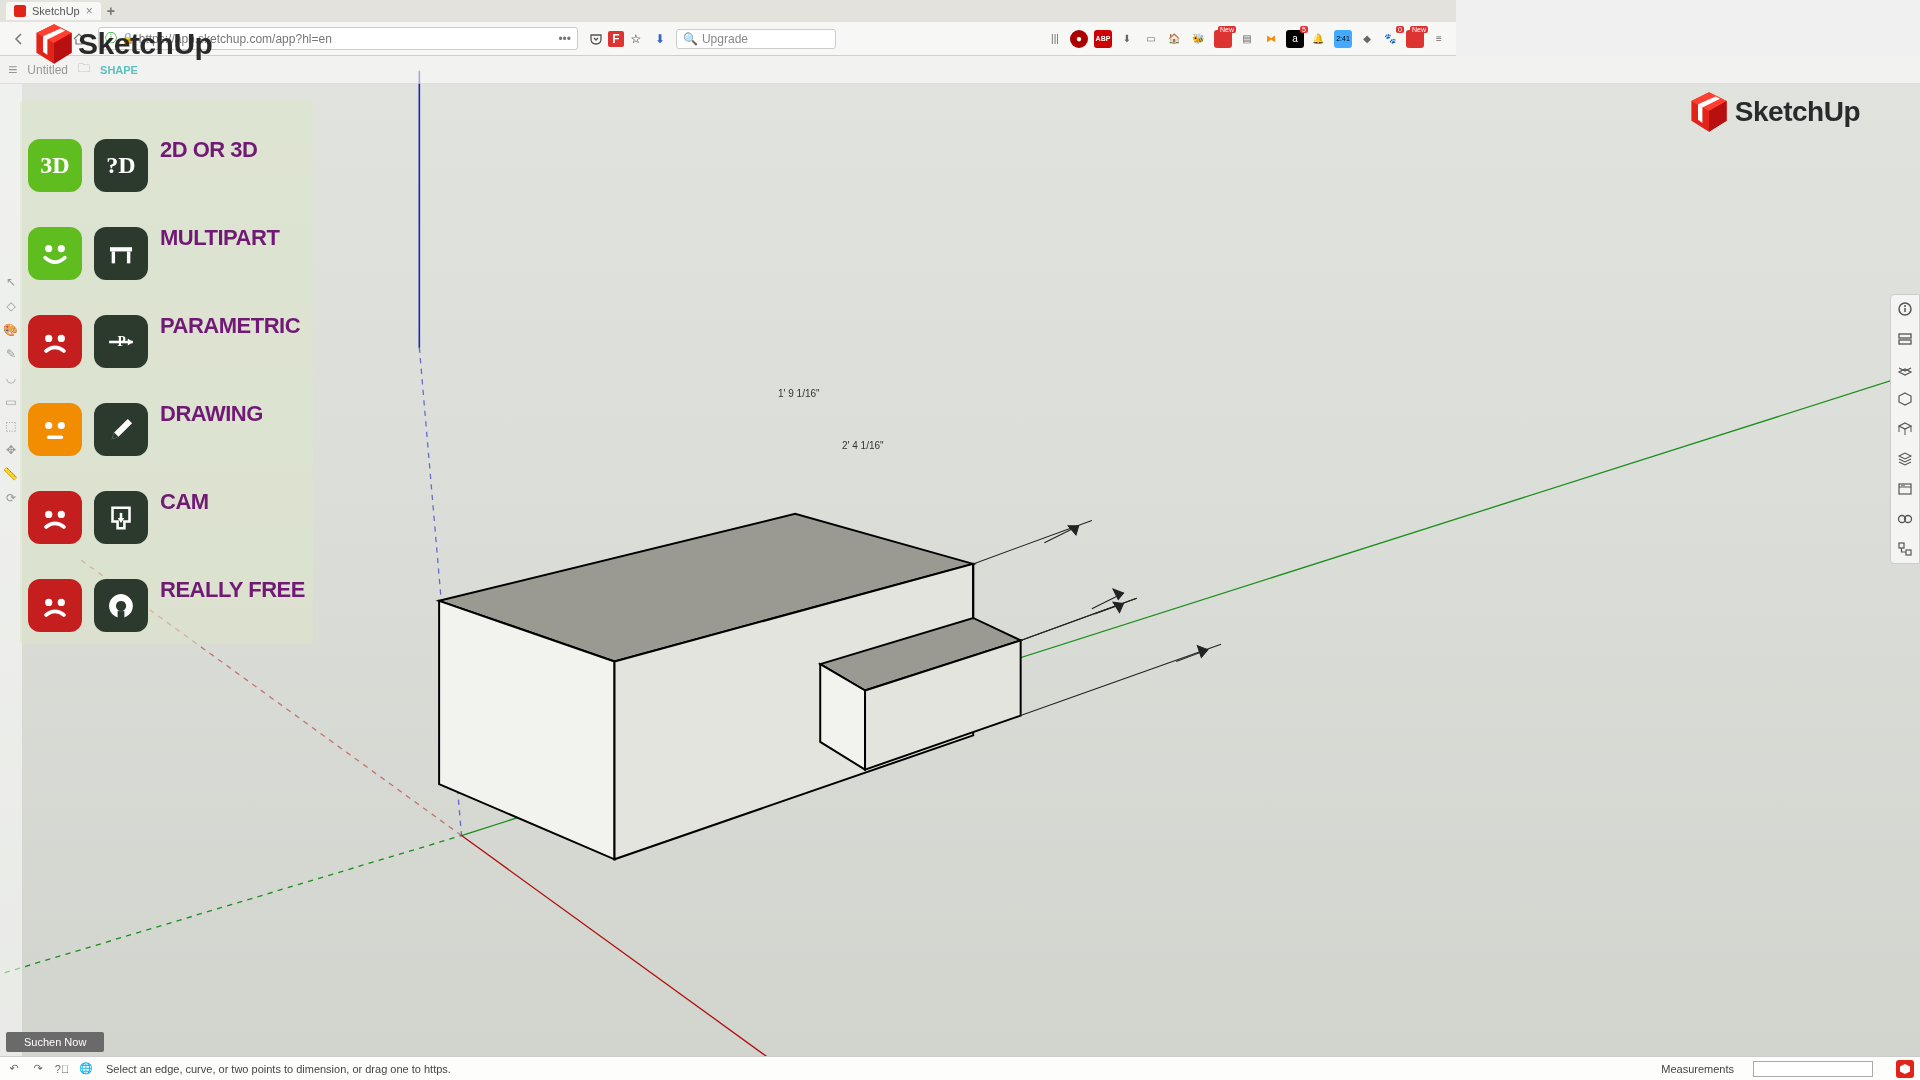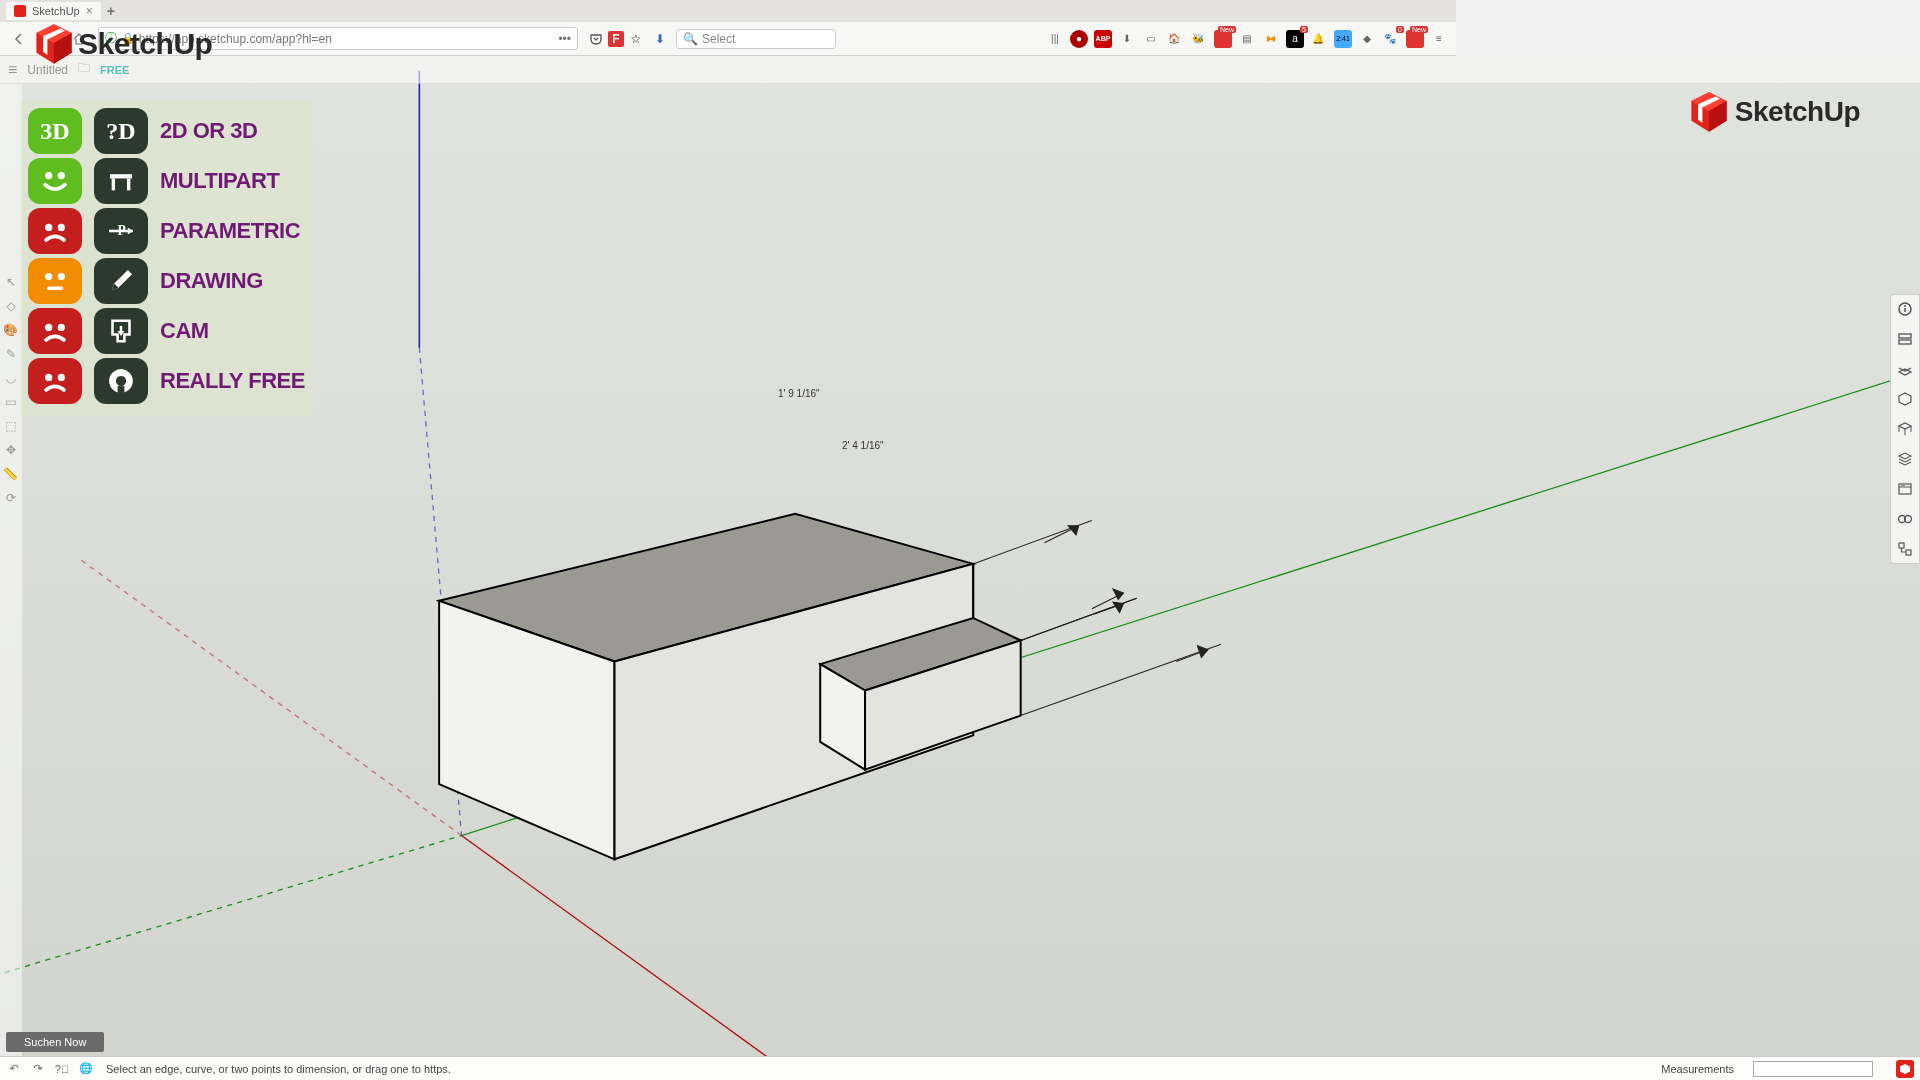--- a/index.html
+++ b/index.html
@@ -42,21 +42,21 @@
   .logo-text { font-size: 30px; font-weight: 800; color: #2a2a2a; letter-spacing: -0.5px; }
   
   
   .watermark { position: absolute; top: 90px; right: 60px; display: flex; align-items: center; gap: 4px; z-index: 5; }
   .watermark .logo-cube { width: 44px; height: 44px; }
   .watermark .logo-text { font-size: 28px; font-weight: 800; color: #2a2a2a; }
   
   
   .feature-panel { position: absolute; top: 100px; left: 20px; z-index: 9; background: rgba(220, 230, 200, 0.55); padding: 8px; border-radius: 4px; }
   .feature-row { display: flex; align-items: center; gap: 12px; margin-bottom: 4px; }
-  .badge-sq { width: 54px; height: 46px; border-radius: 12px; display: flex; align-items: center; justify-content: center; font-weight: 900; color: #fff; font-size: 20px; }
+  .badge-sq { width: 54px; height: 53px; border-radius: 12px; display: flex; align-items: center; justify-content: center; font-weight: 900; color: #fff; font-size: 20px; margin-top: 31px; }
   .bg-green { background: #5fbd1f; }
   .bg-orange { background: #f28c00; }
   .bg-red { background: #c41e1e; }
   .bg-dark { background: #2b3a2d; }
   .feature-label { font-family: 'Arial Black', Impact, sans-serif; font-size: 22px; font-weight: 900; color: #701a75; letter-spacing: -0.5px; text-transform: uppercase; font-stretch: condensed; }
   .face-svg { width: 36px; height: 36px; }
   .dark-icon-svg { width: 34px; height: 34px; fill: #fff; }
   
   
   .left-toolbar { position: absolute; top: 84px; left: 0; width: 22px; bottom: 24px; background: rgba(255,255,255,0.5); z-index: 3; display: flex; flex-direction: column; align-items: center; padding-top: 190px; gap: 8px; }
@@ -120,21 +120,21 @@
           <path d="M2 3 H12 V7 Q12 12 7 12 Q2 12 2 7 Z" fill="none" stroke="#555" stroke-width="1.3"></path>
           <path d="M5 6 L7 8 L9 6" fill="none" stroke="#555" stroke-width="1.3"></path>
         </svg>
       </span>
     <span class="bicon" style="background:#d33;color:#fff;border-radius:2px;font-weight:bold;">F</span>
     <span class="bicon">☆</span>
   </div>
   <span class="bicon" style="color:#36c;">⬇</span>
   <div class="search-box">
     <span>🔍</span>
-    <span>Select</span>
+    <span>Upgrade</span>
   </div>
   <div class="ext-icons">
     <span class="ext gray">|||</span>
     <span class="ext darkred">●</span>
     <span class="ext" style="background:#c00;color:#fff;font-size:7px;font-weight:bold;">ABP</span>
     <span class="ext gray">⬇</span>
     <span class="ext gray">▭</span>
     <span class="ext">🏠</span>
     <span class="ext">🐝</span>
     <span class="ext red">
@@ -151,21 +151,21 @@
         <span class="badge">New</span>
       </span>
     <span class="ext gray">≡</span>
   </div>
 </div>
 
 <div class="app-header faint">
   <span class="hamburger">≡</span>
   <span>Untitled</span>
   <span>🗀</span>
-  <span class="save-btn">FREE</span>
+  <span class="save-btn">SHAPE</span>
 </div>
 
 <div class="canvas-area">
   <svg class="canvas-svg" viewBox="0 0 1456 736">
 
     <line x1="-50" y1="700" x2="350" y2="580" stroke="#1a8f1a" stroke-width="1" stroke-dasharray="4 4"></line>
     <line x1="350" y1="580" x2="1456" y2="228" stroke="#1a8f1a" stroke-width="1"></line>
     <line x1="350" y1="580" x2="640" y2="790" stroke="#b01010" stroke-width="1"></line>
     <line x1="350" y1="580" x2="60" y2="370" stroke="#b01010" stroke-width="1" stroke-dasharray="4 4" opacity="0.5"></line>
     <line x1="318" y1="0" x2="318" y2="210" stroke="#2020c0" stroke-width="1.2"></line>

